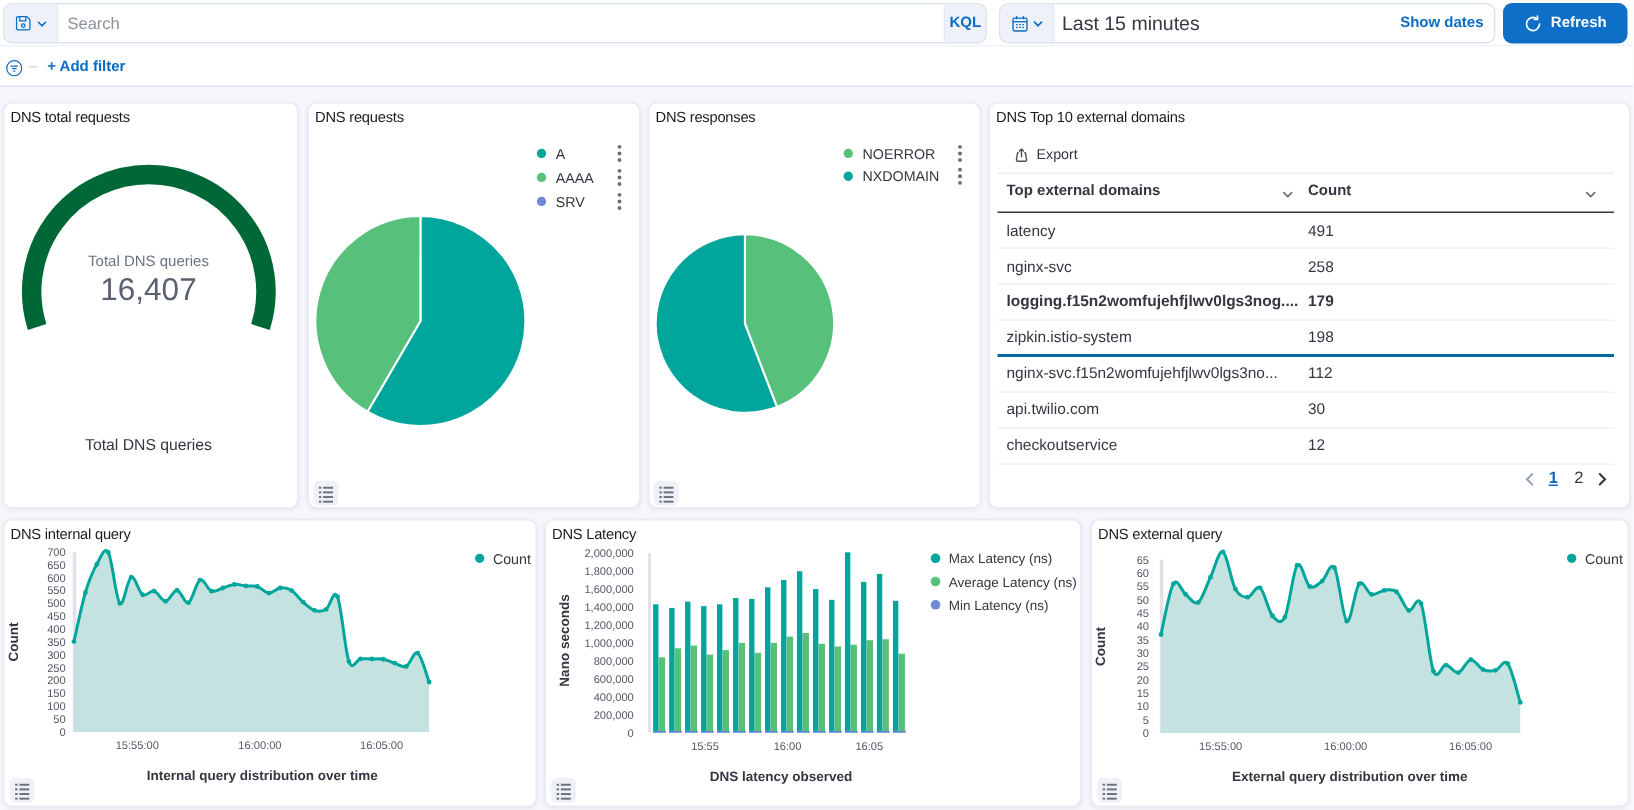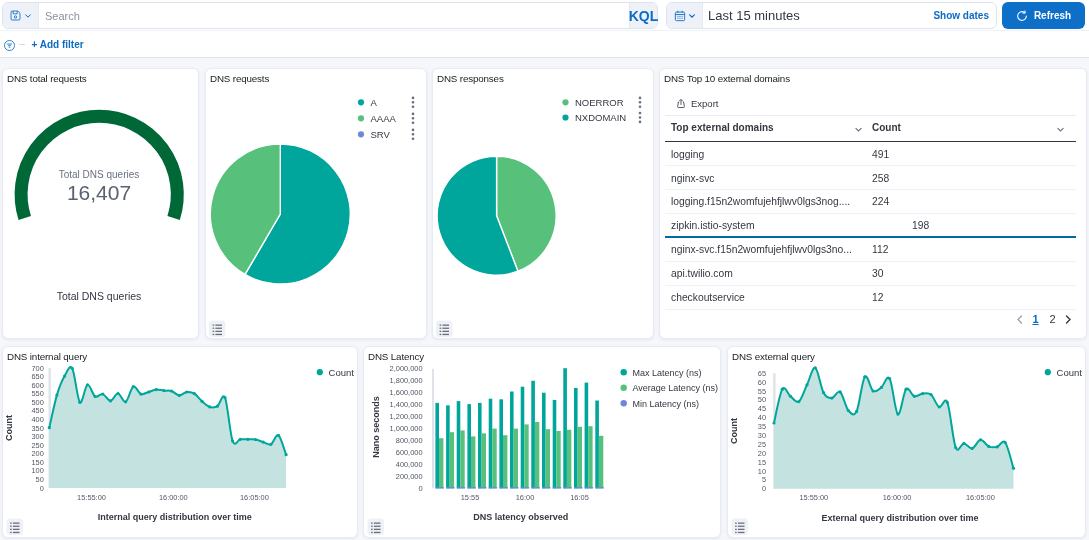--- a/index.html
+++ b/index.html
@@ -6,21 +6,21 @@
 html,body { width:1089px; height:540px; font-family:"Liberation Sans", sans-serif; background:#fafbfd; overflow:hidden; }
 .page { position:relative; width:961px; height:540px;padding-left:17px; }
 .topbar { position:absolute; left:0; top:0; width:1089px; height:31px; background:#fff; border-bottom:1px solid #eef1f6; }
 .filterbar { position:absolute; left:0; top:31px; width:1089px; height:27px; background:#fff; border-bottom:1px solid #dde3ed; }
 .dash { position:absolute; left:0; top:58px; width:1089px; height:482px; background:#f6f7fb; }
 .panel { position:absolute; background:#fff; border:1px solid #e7ebf3; border-radius:6px; box-shadow:0 1px 3px rgba(136,148,171,0.15); }
 .ptitle { position:absolute; left:4px; top:4px; font-size:9.8px; font-weight:normal; color:#1a1c21; letter-spacing:-0.15px; }
 .searchwrap { position:absolute; left:2px; top:2px; width:656px; height:27px; background:#fff; border:1px solid #dde3ee; border-radius:6px; display:flex; align-items:stretch; }
 .sw-left { width:36px; background:#eef1f8; border-right:1px solid #e3e8f1; border-radius:5px 0 0 5px; display:flex; align-items:center; justify-content:center; gap:3px; }
 .sw-input { flex:1; display:flex; align-items:center; padding-left:6px; color:#8b919e; font-size:11px; }
-.sw-kql { width:28px; background:#eef1f8; border-left:1px solid #e3e8f1; border-radius:0 5px 5px 0; display:flex; align-items:center; justify-content:center; color:#0b6cc4; font-weight:bold; font-size:14px; }
+.sw-kql { width:28px; background:#eef1f8; border-left:1px solid #e3e8f1; border-radius:0 5px 5px 0; display:flex; align-items:center; justify-content:center; color:#0b6cc4; font-weight:bold; font-size:10px; }
 .datewrap { position:absolute; left:666px; top:2px; width:331px; height:27px; background:#fff; border:1px solid #dde3ee; border-radius:6px; display:flex; align-items:stretch; }
 .dw-left { width:36px; background:#eef1f8; border-right:1px solid #e3e8f1; border-radius:5px 0 0 5px; display:flex; align-items:center; justify-content:center; gap:2px; }
 .dw-text { flex:1; display:flex; align-items:center; padding-left:5px; color:#343741; font-size:13px; }
 .dw-show { display:flex; align-items:center; padding-right:7px; color:#0b6cc4; font-size:10px; font-weight:600; }
 .refresh { position:absolute; left:1002px; top:2px; width:83px; height:27px; background:#0d6fc7; border-radius:6px; display:flex; align-items:center; justify-content:center; gap:6px; color:#fff; font-size:10px; font-weight:bold; }
 .addfilter { position:absolute; left:31.5px; top:38.5px; color:#0b6cc4; font-size:10px; font-weight:bold; }
 svg text { font-family:"Liberation Sans", sans-serif; }
 </style>
 </head>
 <body>
@@ -161,34 +161,34 @@
         <svg style="position:absolute;left:183px;top:9px;" width="9" height="9" viewBox="0 0 12 12" fill="none" stroke="#69707d" stroke-width="1.5" stroke-linecap="round">
           <path d="M2.5 4.5 L6 8 L9.5 4.5"></path>
         </svg>
         <span style="position:absolute;left:201px;top:6px;font-size:10px;font-weight:bold;color:#343741;">Count</span>
         <svg style="position:absolute;left:385px;top:9px;" width="9" height="9" viewBox="0 0 12 12" fill="none" stroke="#69707d" stroke-width="1.5" stroke-linecap="round">
           <path d="M2.5 4.5 L6 8 L9.5 4.5"></path>
         </svg>
       </div>
       <div style="position:absolute;left:5px;top:71.5px;width:411px;height:0;border-top:1.8px solid #343741;"></div>
       <div style="position:absolute;left:5px;top:73.6px;width:411px;height:23.9px;border-bottom:1px solid #eef1f6;font-size:10.3px;color:#343741;">
-        <span style="position:absolute;left:6px;top:6px;">logging</span>
+        <span style="position:absolute;left:6px;top:6px;">latency</span>
         <span style="position:absolute;left:207px;top:6px;">491</span>
       </div>
       <div style="position:absolute;left:5px;top:97.5px;width:411px;height:23.9px;border-bottom:1px solid #eef1f6;font-size:10.3px;color:#343741;">
         <span style="position:absolute;left:6px;top:6px;">nginx-svc</span>
         <span style="position:absolute;left:207px;top:6px;">258</span>
       </div>
-      <div style="position:absolute;left:5px;top:121.39999999999999px;width:411px;height:23.9px;border-bottom:1px solid #eef1f6;font-size:10.3px;color:#343741;">
+      <div style="position:absolute;left:5px;top:121.39999999999999px;width:411px;height:23.9px;border-bottom:1px solid #eef1f6;font-size:10.3px;color:#343741;font-weight:bold;">
         <span style="position:absolute;left:6px;top:6px;">logging.f15n2womfujehfjlwv0lgs3nog....</span>
-        <span style="position:absolute;left:207px;top:6px;">224</span>
+        <span style="position:absolute;left:207px;top:6px;">179</span>
       </div>
       <div style="position:absolute;left:5px;top:145.29999999999998px;width:411px;height:23.9px;border-bottom:2px solid #0369a1;font-size:10.3px;color:#343741;">
         <span style="position:absolute;left:6px;top:6px;">zipkin.istio-system</span>
-        <span style="position:absolute;left:207px;top:6px;margin-left:40px;">198</span>
+        <span style="position:absolute;left:207px;top:6px;">198</span>
       </div>
       <div style="position:absolute;left:5px;top:169.2px;width:411px;height:23.9px;border-bottom:1px solid #eef1f6;font-size:10.3px;color:#343741;">
         <span style="position:absolute;left:6px;top:6px;">nginx-svc.f15n2womfujehfjlwv0lgs3no...</span>
         <span style="position:absolute;left:207px;top:6px;">112</span>
       </div>
       <div style="position:absolute;left:5px;top:193.1px;width:411px;height:23.9px;border-bottom:1px solid #eef1f6;font-size:10.3px;color:#343741;">
         <span style="position:absolute;left:6px;top:6px;">api.twilio.com</span>
         <span style="position:absolute;left:207px;top:6px;">30</span>
       </div>
       <div style="position:absolute;left:5px;top:216.99999999999997px;width:411px;height:23.9px;border-bottom:1px solid #eef1f6;font-size:10.3px;color:#343741;">

